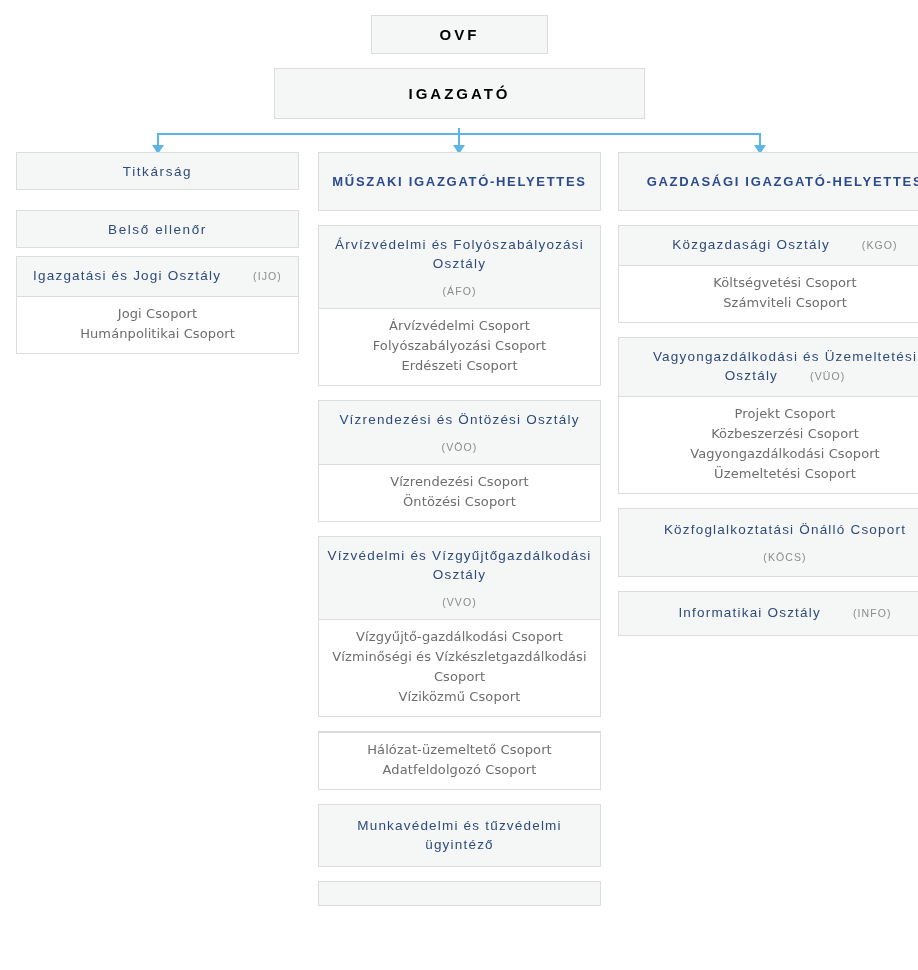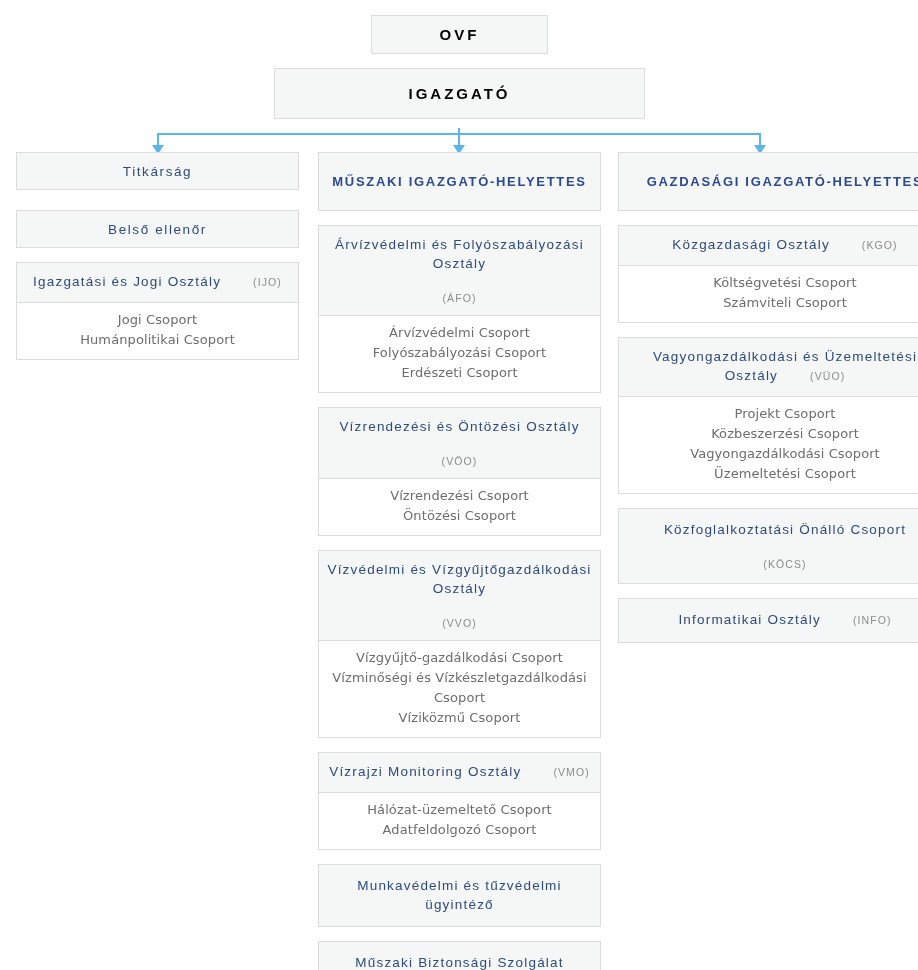--- a/index.html
+++ b/index.html
@@ -46,21 +46,21 @@
   .node-abbr {
     color: #8b8b8b;
     font-size: 10.5px;
     letter-spacing: 1.1px;
     font-weight: 400;
     white-space: nowrap;
   }
   .node-abbr.inline { margin-left: 4px; padding-left: 28px; }
   .node-abbr.below {
     display: block;
-    margin-top: 19px;
+    margin-top: 12px;
     line-height: 13px;
   }
   .node-body {
     box-sizing: border-box;
     background: #ffffff;
     border-top: 1px solid #dcdcdc;
     padding: 7px 6px 9px 6px;
     text-align: center;
   }
   .node-body .child {
@@ -111,21 +111,21 @@
     text-align: center;
     color: #2b4a8f;
     font-weight: bold;
     font-size: 13px;
     letter-spacing: 1.7px;
     height: 59px;
     margin-bottom: 14px;
   }
   #col-left .col-head { height: 38px; font-weight: 400; font-size: 13.5px;
      letter-spacing: 1.6px; color:#2e4b7c; margin-bottom: 20px; }
-  #col-left .col-head.second { margin-bottom: 14px; }
+  #col-left .col-head.second { margin-bottom: 8px; }
 
   .node { margin-bottom: 14px; }
 
   
   .plain .node-head { padding: 11px 8px 12px 8px; }
 </style>
 </head>
 <body>
 
 <div class="chart-root">
@@ -206,41 +206,32 @@
         <span class="node-abbr below">(VVO)</span>
       </div>
       <div class="node-body">
         <span class="child">Vízgyűjtő-gazdálkodási Csoport</span>
         <span class="child">Vízminőségi és Vízkészletgazdálkodási Csoport</span>
         <span class="child">Víziközmű Csoport</span>
       </div>
     </div>
 
     <div class="node">
-      <div class="node-head">
-        <span class="node-title"><span>Vízrajzi Monitoring Osztály</span><span class="node-abbr inline">(VMO)</span></span>
-      </div>
       <div class="node-body">
         <span class="child">Hálózat-üzemeltető Csoport</span>
         <span class="child">Adatfeldolgozó Csoport</span>
       </div>
     </div>
 
     <div class="node plain">
       <div class="node-head">
         <span class="node-title">Munkavédelmi és tűzvédelmi ügyintéző</span>
       </div>
     </div>
 
-    <div class="node plain">
-      <div class="node-head">
-        <span class="node-title">Műszaki Biztonsági Szolgálat</span>
-        <span class="node-abbr below">(MBSZ)</span>
-      </div>
-    </div>
 
     <div class="node plain">
       <div class="node-head">
         
         
       </div>
     </div>
 
   </div>
 

